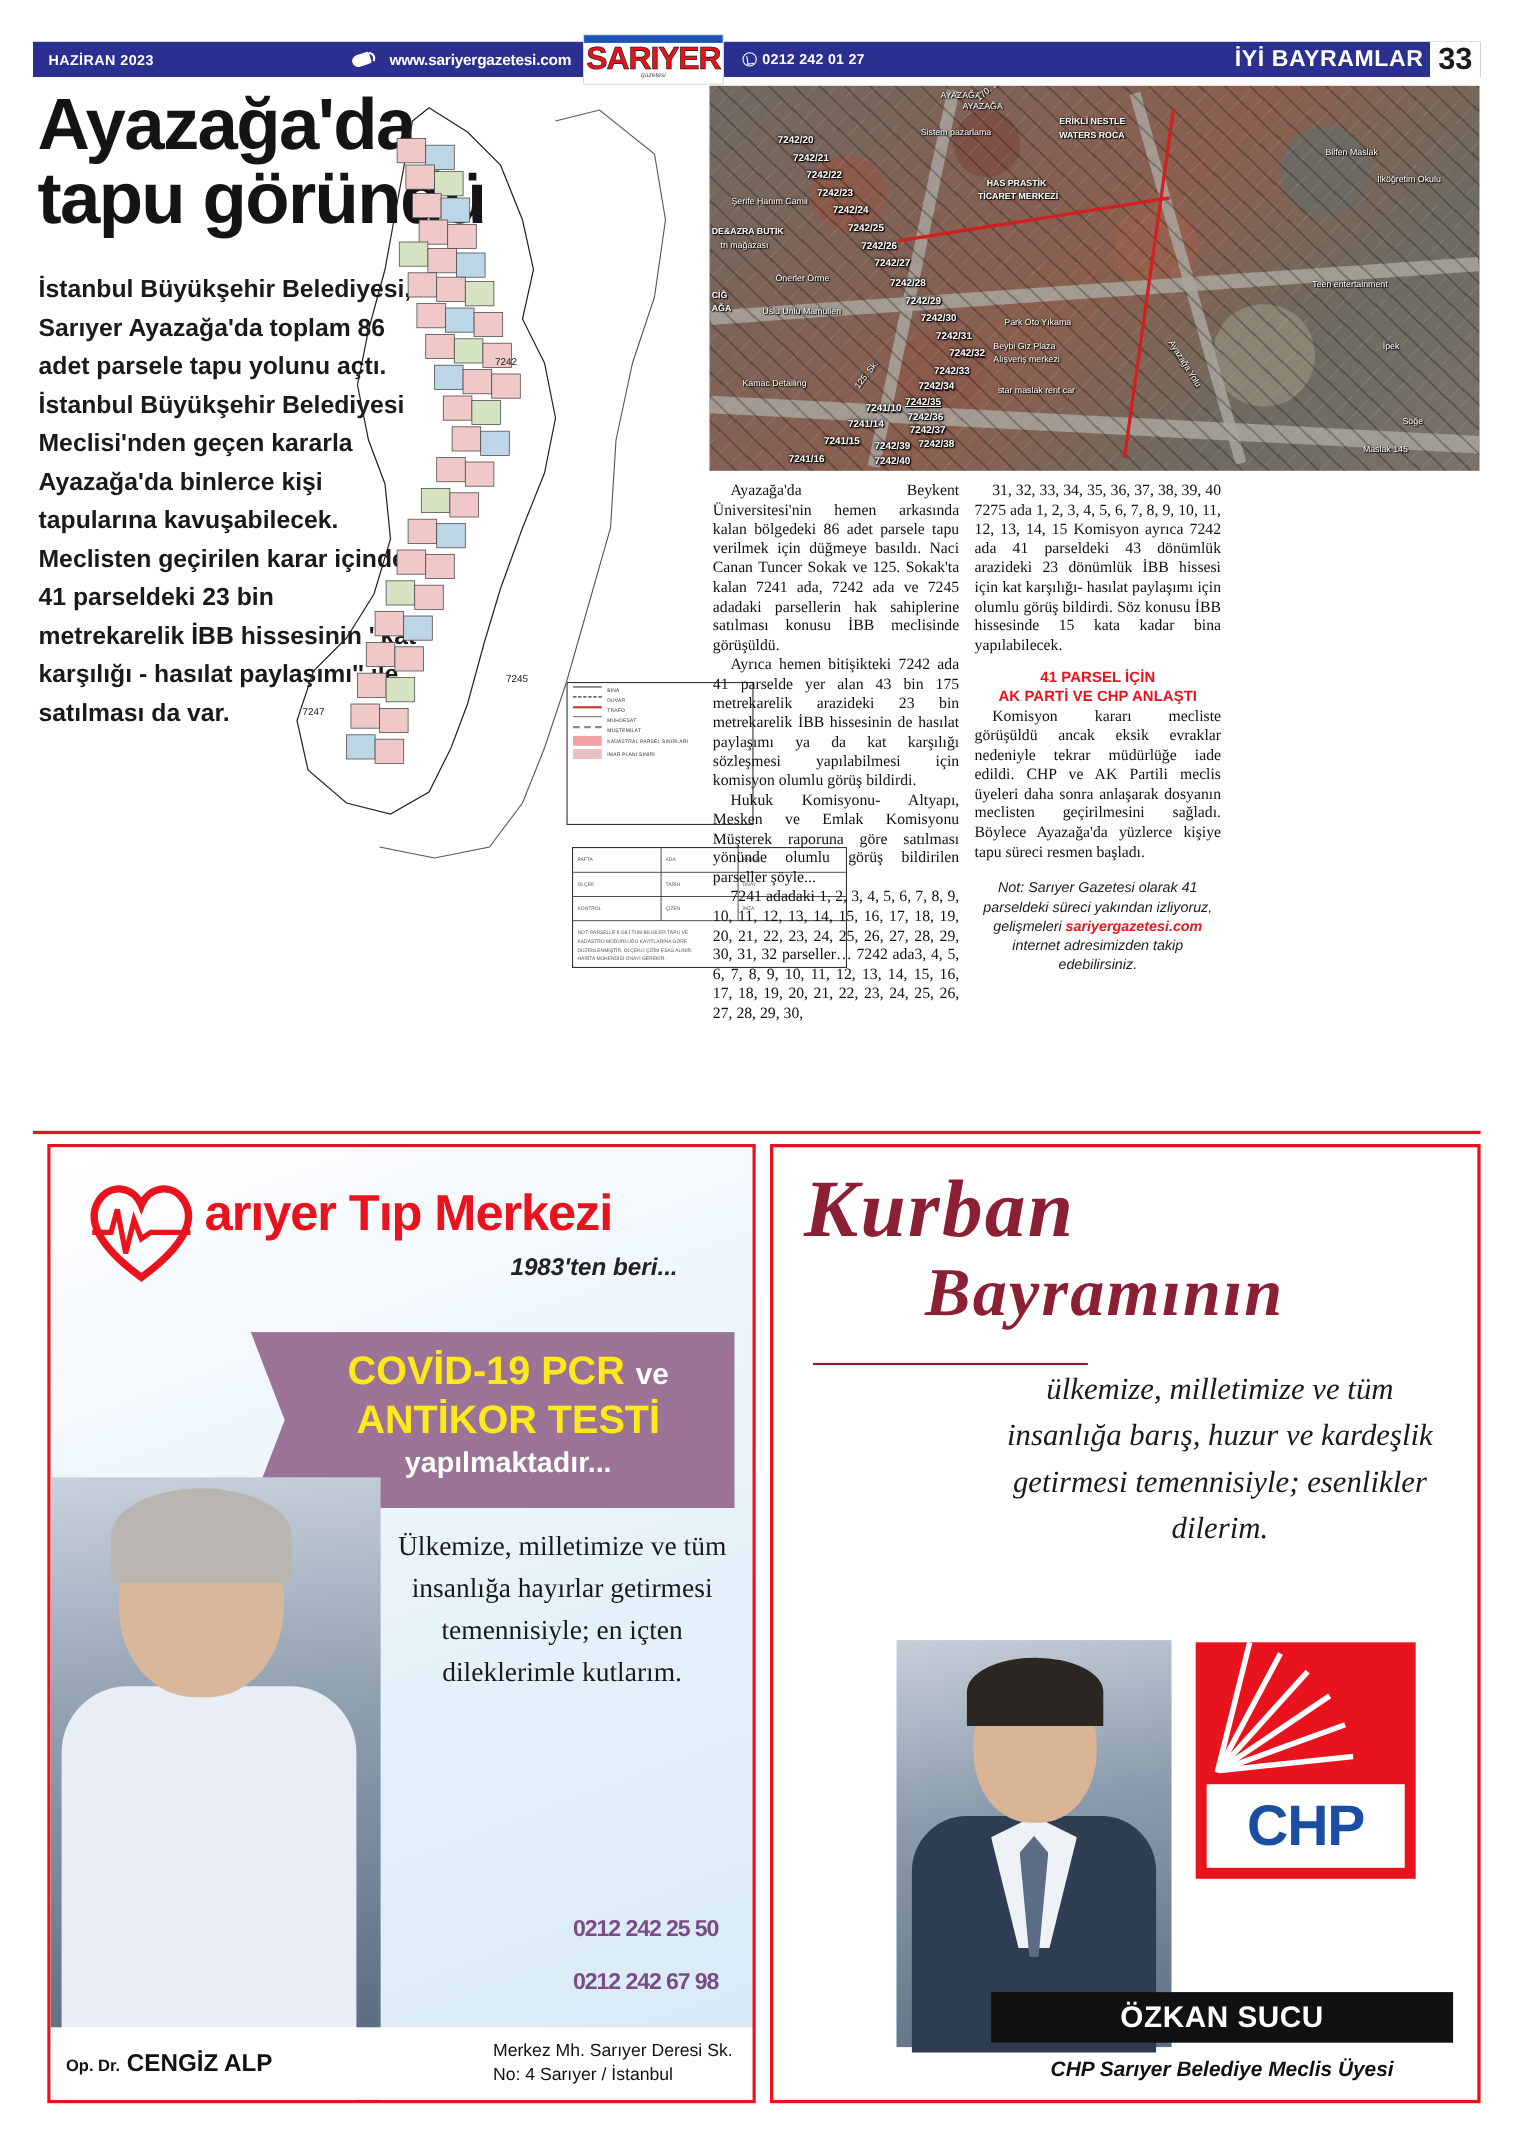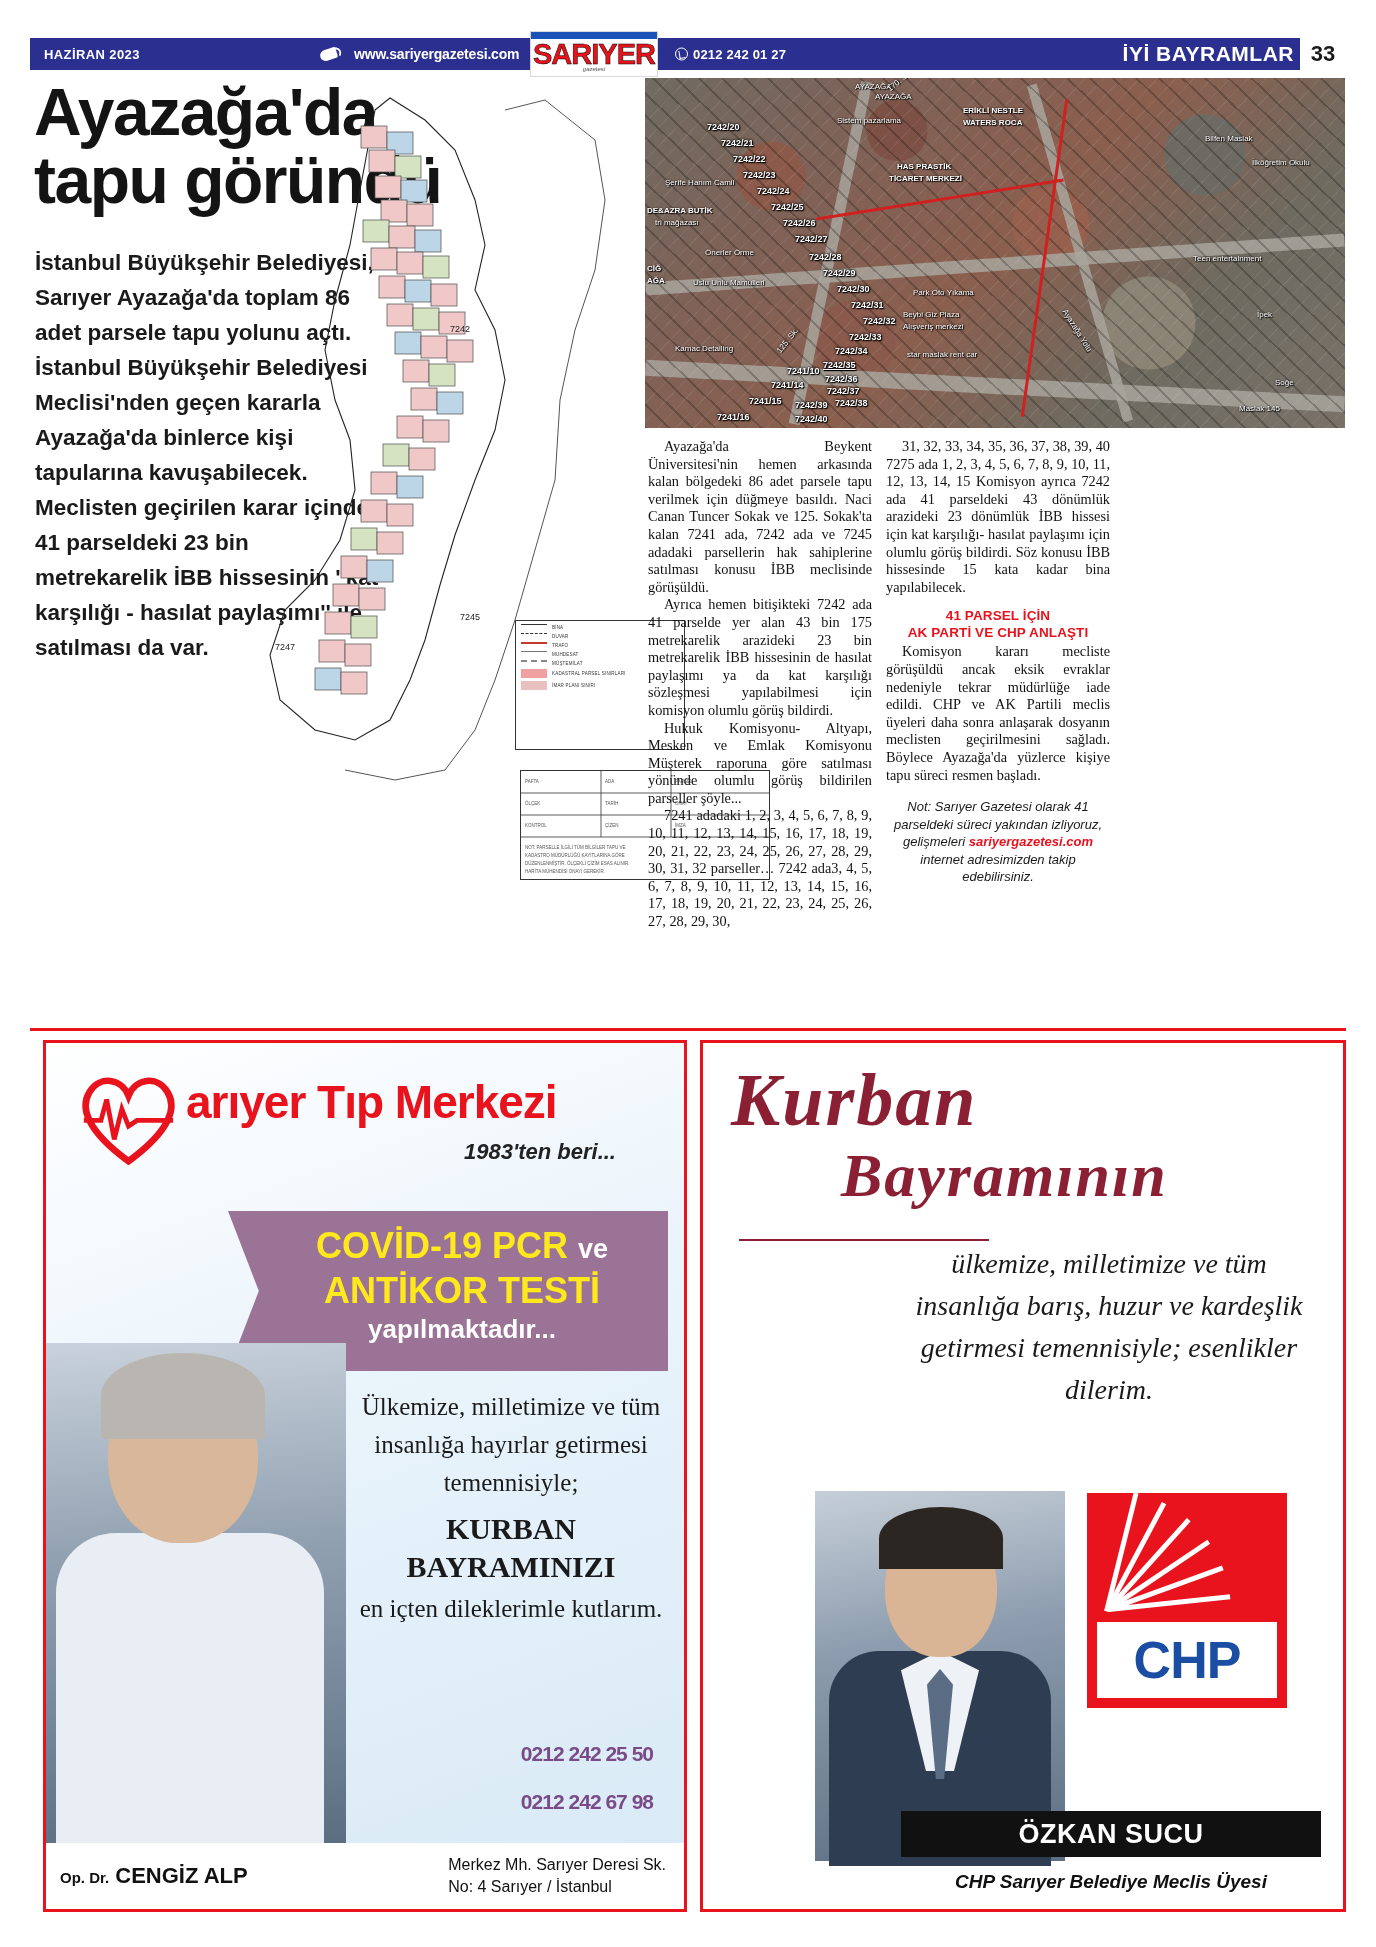--- a/index.html
+++ b/index.html
@@ -63,21 +63,21 @@
     transform: rotate(-10deg);
   }
   .mh-phone-text{ color:#fff; font-size:13px; font-weight:bold; letter-spacing:.2px;}
 
   .mh-greet {
     position:absolute; right:52px; top:50%; transform:translateY(-50%);
     color:#fff; font-size:21px; font-weight:bold; letter-spacing:.5px;
   }
   .mh-page {
     position:absolute; right:0; top:0; width:46px; height:32px;
-    background:#fff; color:#1a1a1a; font-size:22px; font-weight:bold;
+    background:#fff; color:#1a1a1a; font-size:28px; font-weight:bold;
     display:flex; align-items:center; justify-content:center;
   }
 
   
   .headline {
     position:absolute; left:34px; top:78px; width:480px;
     font-size:66px; line-height:68px; font-weight:bold;
     color:#141414; letter-spacing:-1.5px;
     font-family:"Liberation Sans", sans-serif;
   }
@@ -557,21 +557,20 @@
     </div>
 
     <div class="doctor-photo">
       <div class="doc-body"></div>
       <div class="doc-head"></div>
       <div class="doc-hair"></div>
     </div>
 
     <div class="ad-text">
       <span>Ülkemize, milletimize ve tüm insanlığa hayırlar getirmesi temennisiyle;</span>
-      <span class="big">KURBAN BAYRAMINIZI</span>
       <span>en içten dileklerimle kutlarım.</span>
     </div>
 
     <div class="ad-phones">
       <div class="row"><span>0212</span><span>242 25 50</span></div>
       <div class="row"><span>0212</span><span>242 67 98</span></div>
     </div>
 
     <div class="ad-bottom">
       <div class="ad-doc-name">

